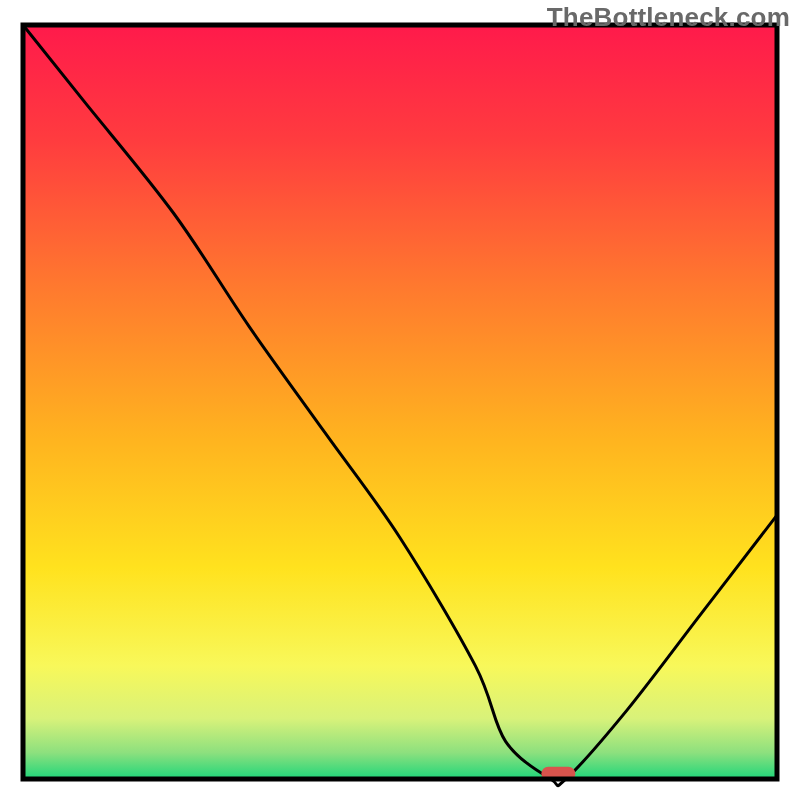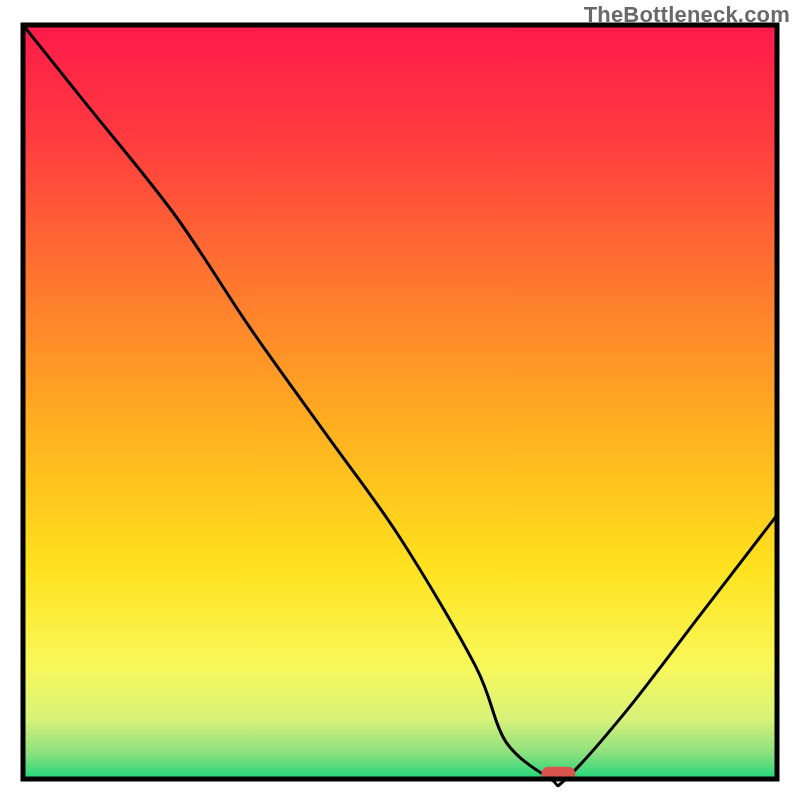--- a/index.html
+++ b/index.html
@@ -12,21 +12,21 @@
   }
   .chart-wrap {
     position: relative;
     width: 800px;
     height: 800px;
   }
   .attribution {
     position: absolute;
     top: 2px;
     right: 10px;
-    font-size: 22px;
+    font-size: 26px;
     font-weight: 600;
     color: #696969;
     letter-spacing: 0.2px;
   }
   svg.chart {
     position: absolute;
     top: 0;
     left: 0;
     width: 800px;
     height: 800px;

